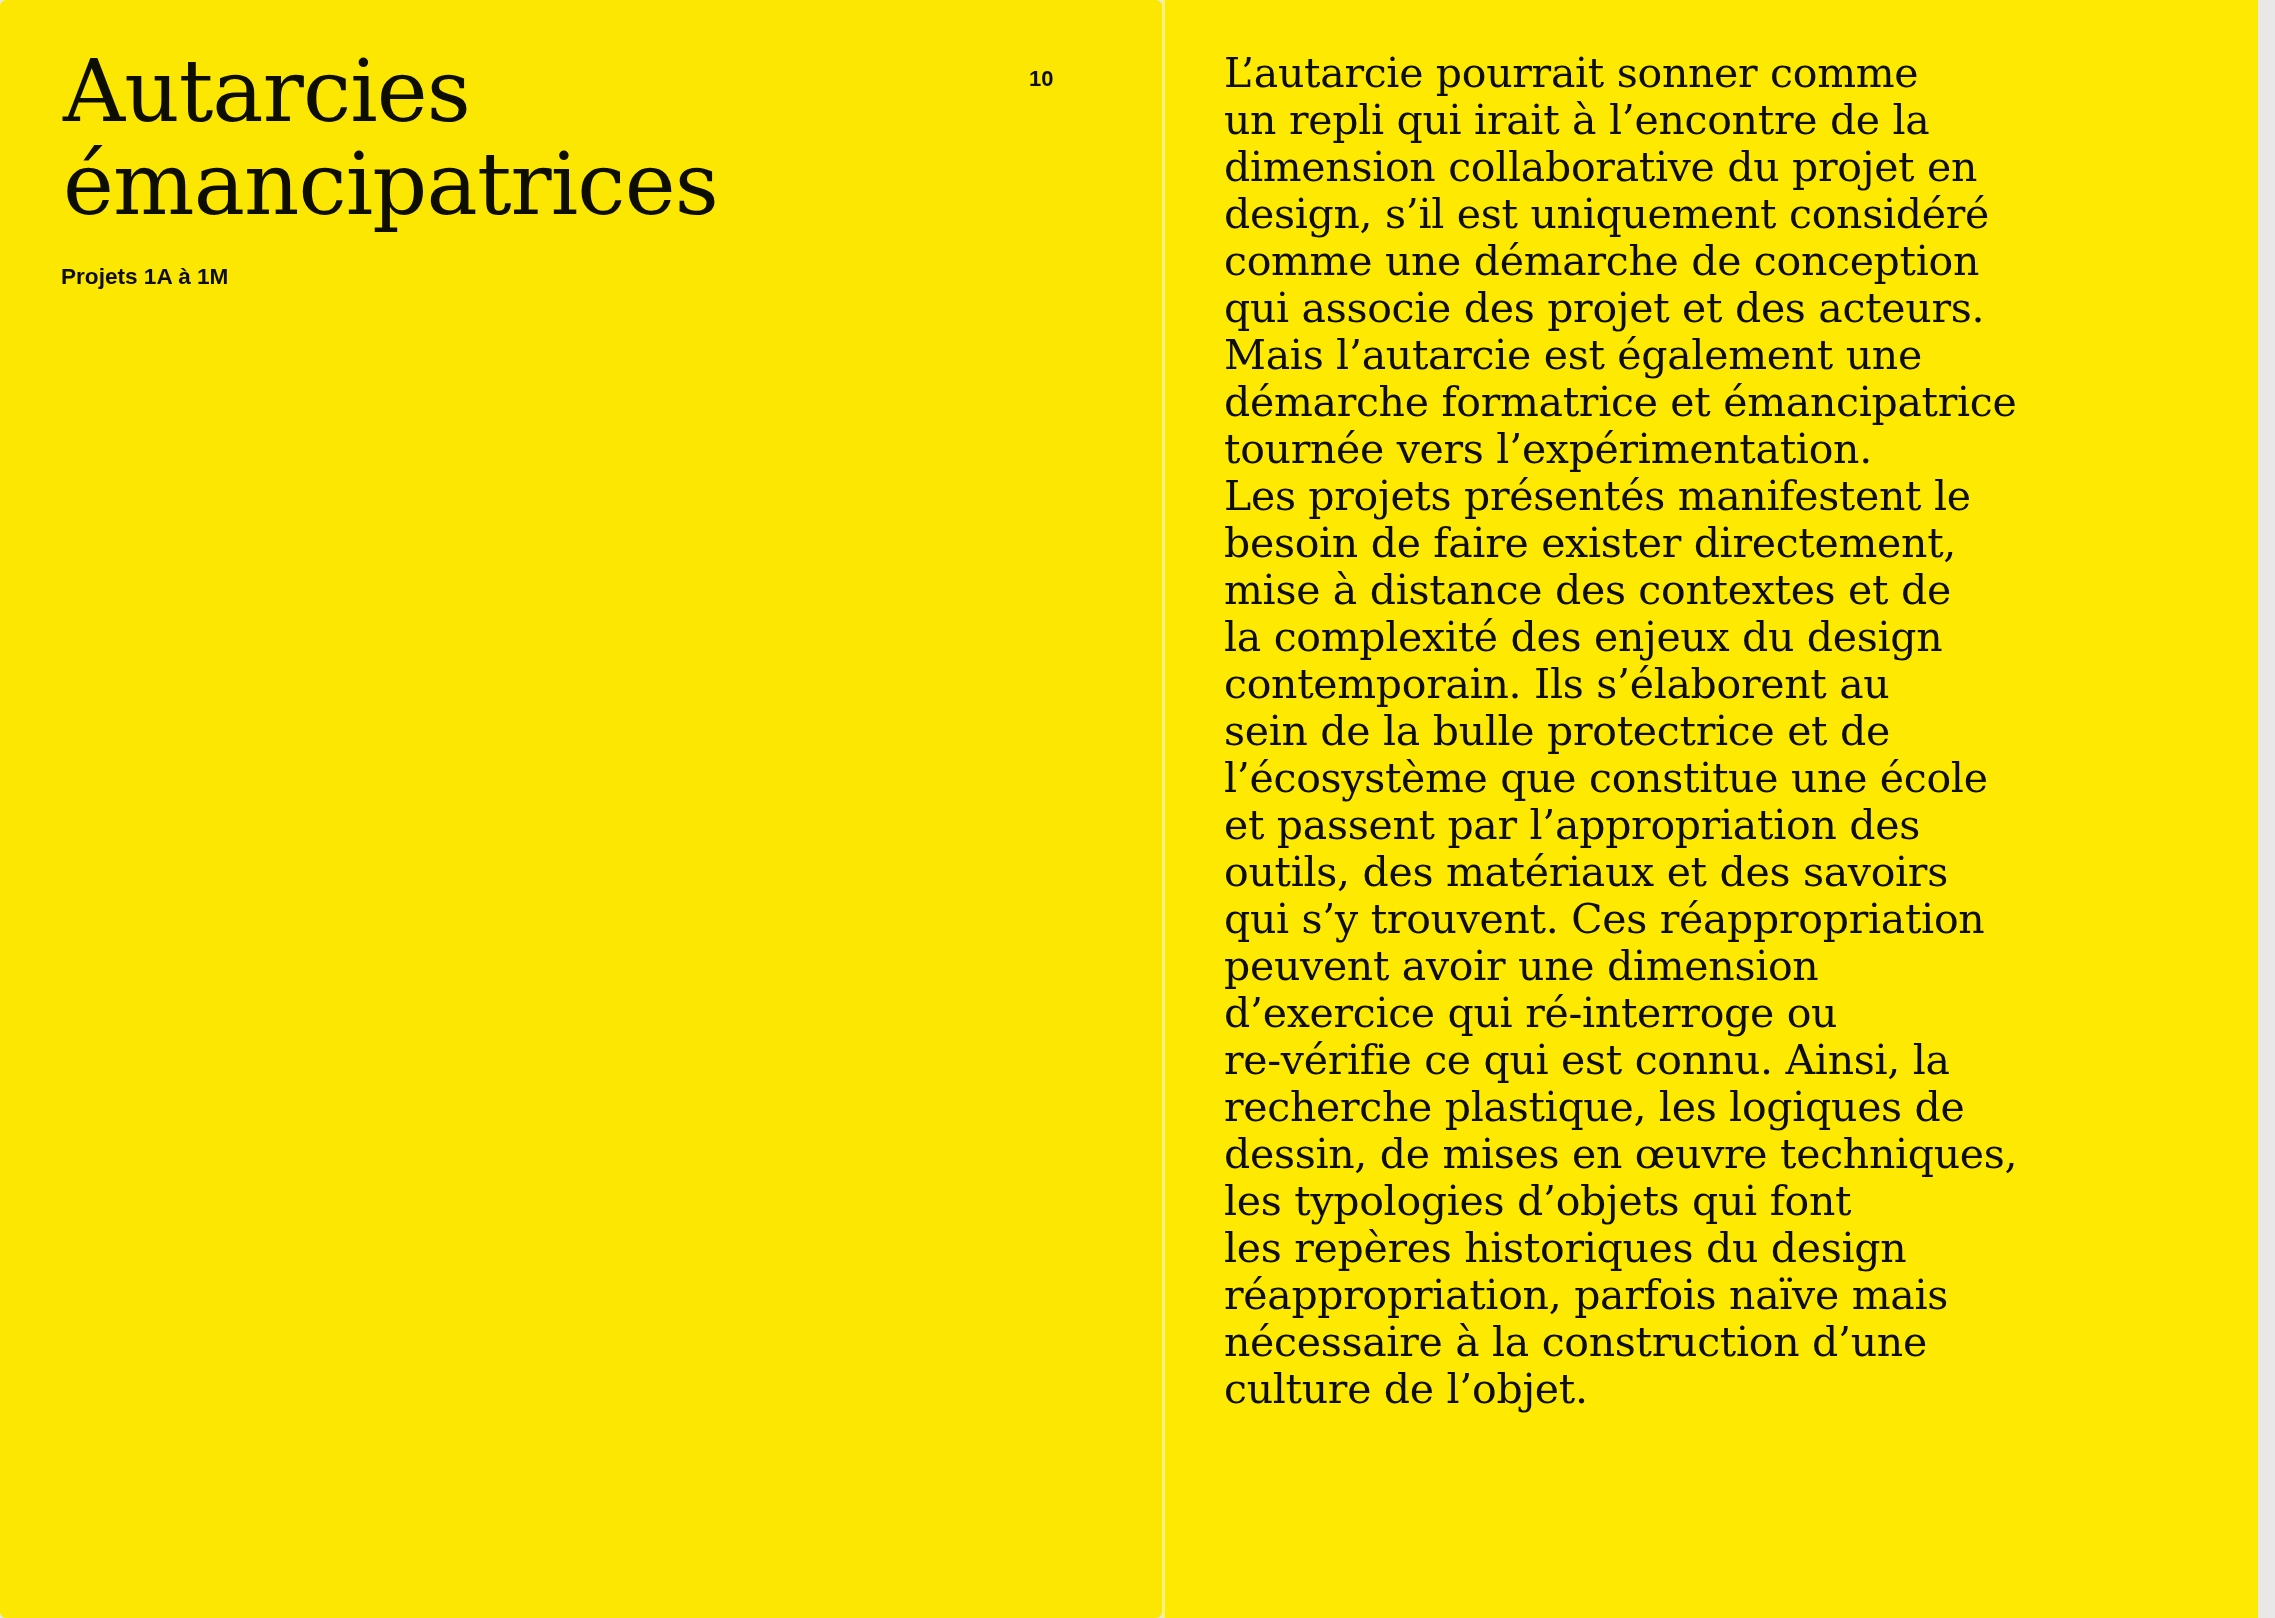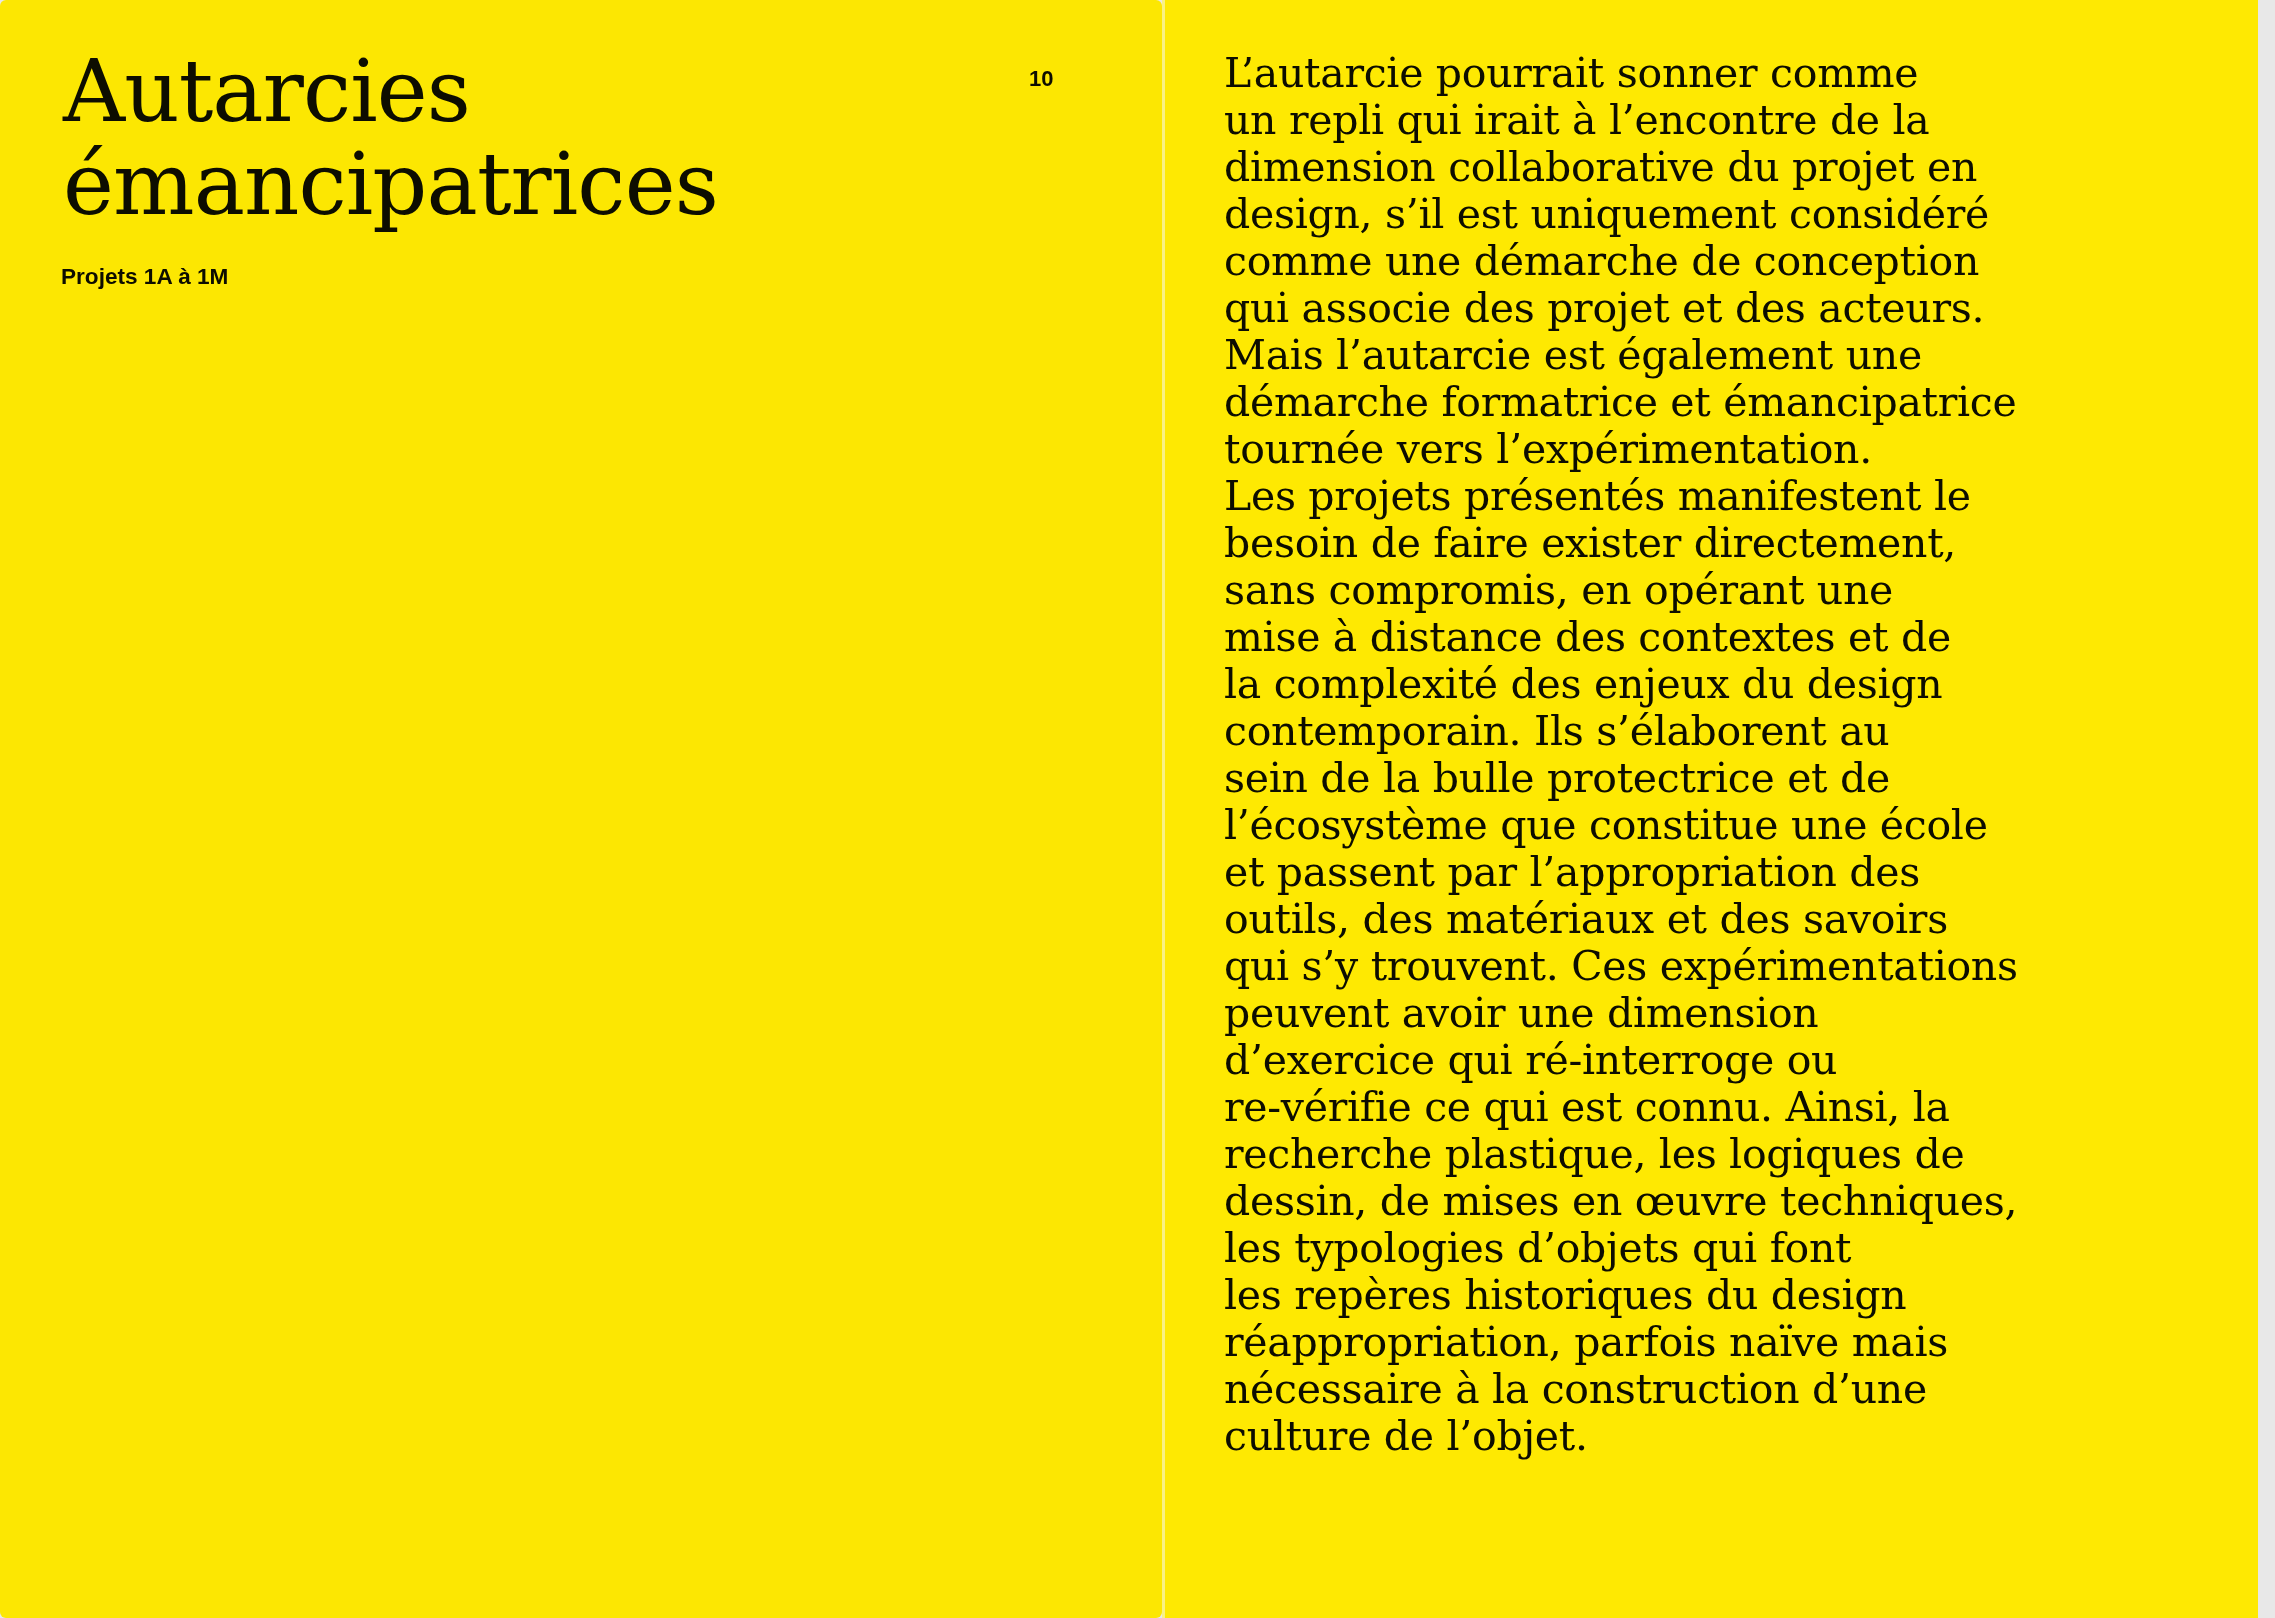--- a/index.html
+++ b/index.html
@@ -104,29 +104,28 @@
         <div class="line">un repli qui irait à l’encontre de la</div>
         <div class="line">dimension collaborative du projet en</div>
         <div class="line">design, s’il est uniquement considéré</div>
         <div class="line">comme une démarche de conception</div>
         <div class="line">qui associe des projet et des acteurs.</div>
         <div class="line">Mais l’autarcie est également une</div>
         <div class="line">démarche formatrice et émancipatrice</div>
         <div class="line">tournée vers l’expérimentation.</div>
         <div class="line">Les projets présentés manifestent le</div>
         <div class="line">besoin de faire exister directement,</div>
-        <div class="line">sans compromis, en opérant une</div>
         <div class="line">mise à distance des contextes et de</div>
         <div class="line">la complexité des enjeux du design</div>
         <div class="line">contemporain. Ils s’élaborent au</div>
         <div class="line">sein de la bulle protectrice et de</div>
         <div class="line">l’écosystème que constitue une école</div>
         <div class="line">et passent par l’appropriation des</div>
         <div class="line">outils, des matériaux et des savoirs</div>
-        <div class="line">qui s’y trouvent. Ces expérimentations</div>
+        <div class="line">qui s’y trouvent. Ces réappropriation</div>
         <div class="line">peuvent avoir une dimension</div>
         <div class="line">d’exercice qui ré-interroge ou</div>
         <div class="line">re-vérifie ce qui est connu. Ainsi, la</div>
         <div class="line">recherche plastique, les logiques de</div>
         <div class="line">dessin, de mises en œuvre techniques,</div>
         <div class="line">les typologies d’objets qui font</div>
         <div class="line">les repères historiques du design</div>
         <div class="line">réappropriation, parfois naïve mais</div>
         <div class="line">nécessaire à la construction d’une</div>
         <div class="line">culture de l’objet.</div>

